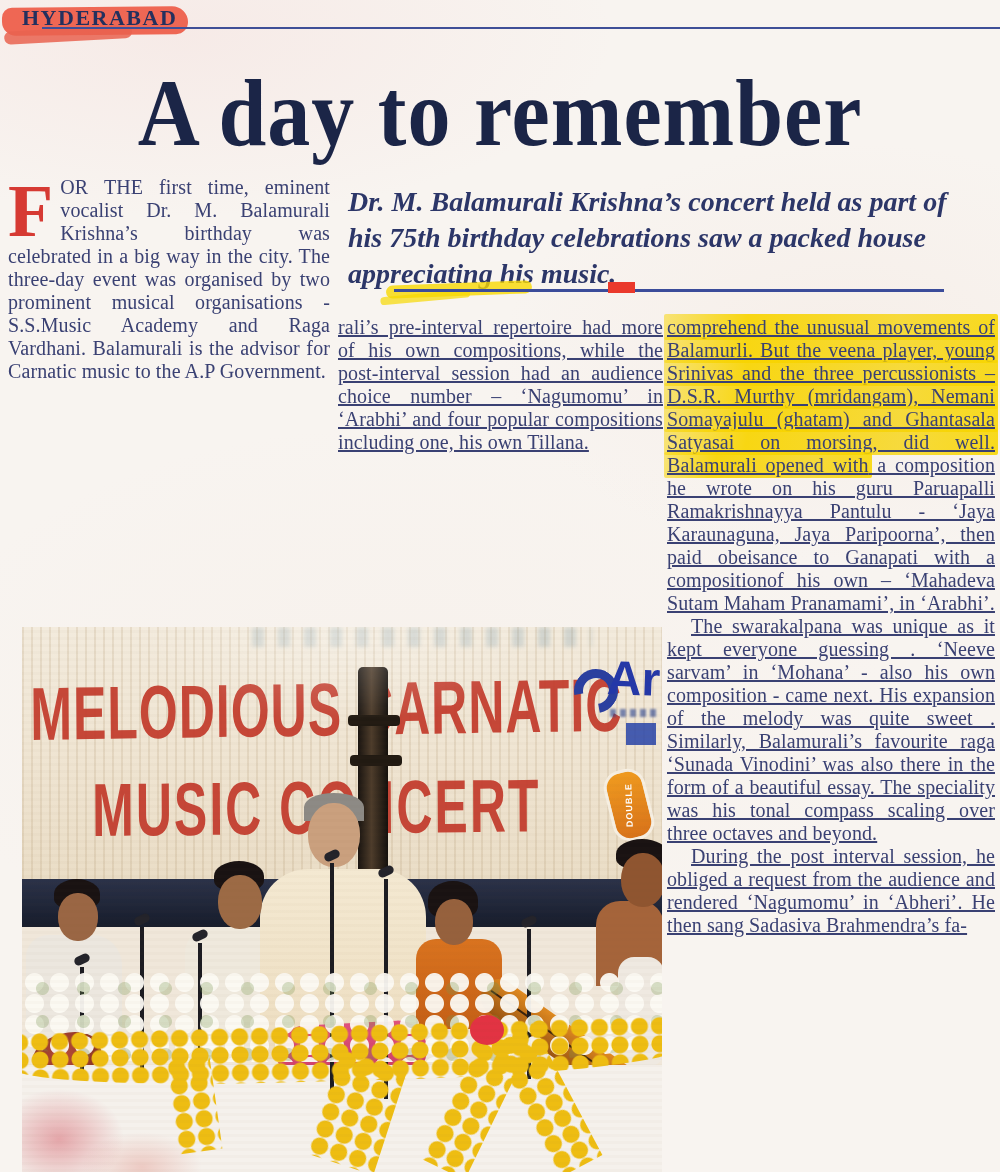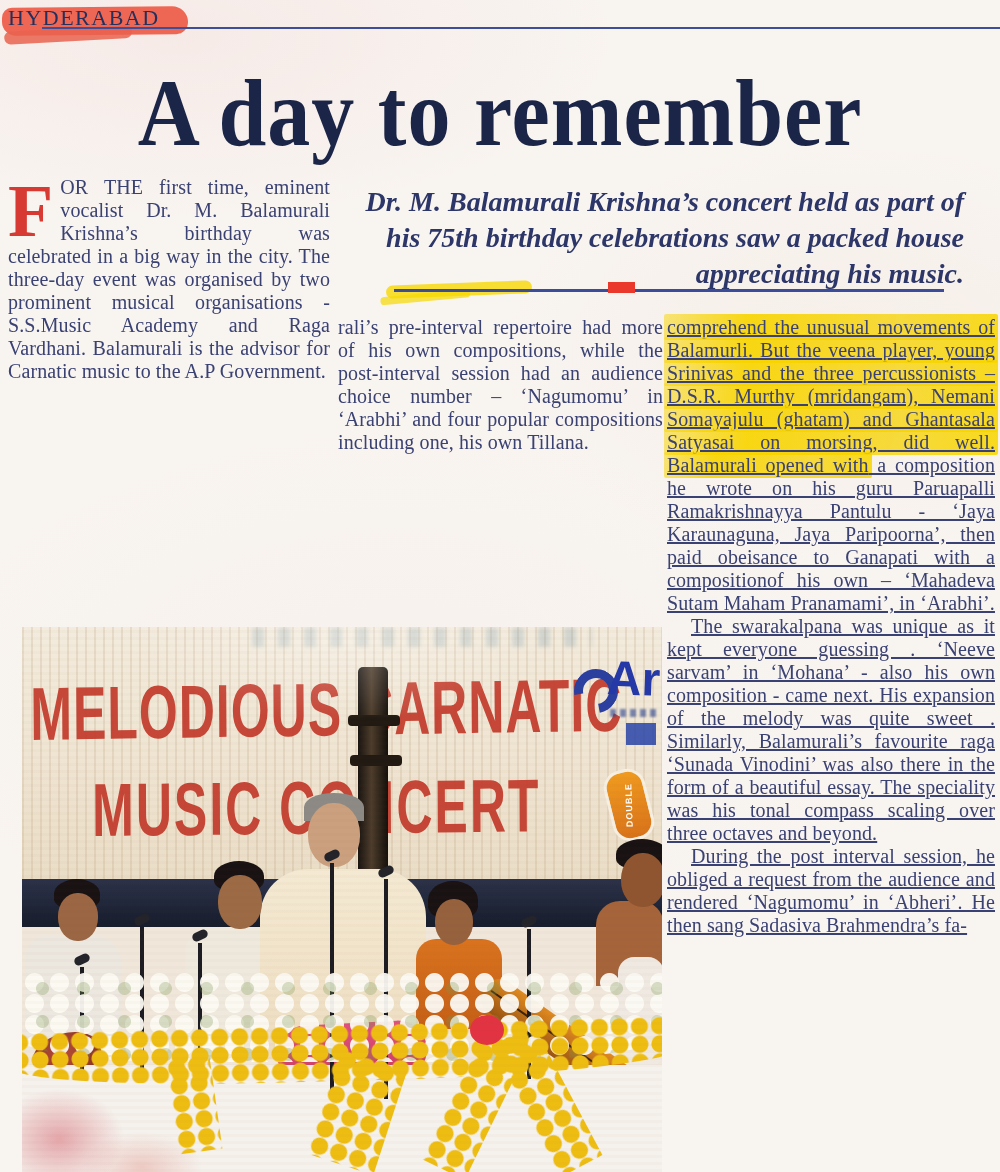--- a/index.html
+++ b/index.html
@@ -11,44 +11,44 @@
           radial-gradient(500px 300px at 85% 30%, rgba(235,205,190,.14), rgba(0,0,0,0) 70%),
           radial-gradient(700px 400px at 40% 60%, rgba(240,220,205,.12), rgba(0,0,0,0) 70%),
           #f8f4f0;}
   .abs{position:absolute;}
 
   
   .section-marker{left:2px;top:7px;width:186px;height:28px;background:#ee5540;opacity:.88;
                   border-radius:10px 16px 12px 14px;transform:rotate(-.6deg);}
   .section-marker::after{content:"";position:absolute;left:2px;top:21px;width:128px;height:13px;
                   background:#e8503b;opacity:.85;border-radius:8px;transform:rotate(-2.5deg);}
-  .section-label{left:8px;top:5px;font-size:22px;font-weight:normal;letter-spacing:1.5px;
+  .section-label{left:22px;top:5px;font-size:22px;font-weight:bold;letter-spacing:1.5px;
                  color:#23305e;z-index:3;text-align:center;}
   .top-rule{left:42px;top:27px;width:958px;height:2px;background:#3f4f97;z-index:2;}
 
   
   .headline{left:0;top:58px;width:1000px;text-align:center;font-size:86px;font-weight:bold;
             color:#1b2547;letter-spacing:1px;transform:scaleY(1.1);transform-origin:top;margin:0;}
 
   
   .standfirst{left:348px;top:184px;width:616px;font-size:28px;line-height:36px;font-weight:bold;
-              font-style:italic;text-align:right;color:#2c3668;}
+              font-style:italic;text-align:left;color:#2c3668;}
   .stand-rule{left:394px;top:289px;width:550px;height:3px;background:#3b4c9a;z-index:2;}
   .stand-yellow{left:386px;top:283px;width:146px;height:13px;background:rgba(247,216,2,.8);
                 border-radius:7px;transform:rotate(-2.2deg);z-index:1;}
   .stand-yellow::after{content:"";position:absolute;left:-6px;top:9px;width:90px;height:8px;
                 background:rgba(247,216,2,.7);border-radius:6px;transform:rotate(-3deg);}
   .stand-red{left:608px;top:282px;width:27px;height:11px;background:#ea392c;z-index:3;}
 
   
   .col{font-size:20px;line-height:23px;color:#3a4173;text-align:justify;letter-spacing:.1px;}
   .col p{margin:0;}
   .col p.ind{text-indent:24px;}
   #col1{left:8px;top:176px;width:322px;}
-  #col2{left:338px;top:316px;width:325px;}
+  #col2{left:338px;top:316px;width:325px;text-decoration:underline;}
   #col3{left:667px;top:316px;width:328px;text-decoration:underline;}
   .dropcap{float:left;font-size:74px;line-height:60px;font-weight:bold;color:#d63a33;
            margin:5px 7px 0 0;}
   .hl{background:linear-gradient(100deg, rgba(248,212,0,.5), rgba(248,212,0,.92) 25%,
         rgba(246,210,0,.75) 70%, rgba(248,214,0,.88));
       -webkit-box-decoration-break:clone;box-decoration-break:clone;
       padding:2px 3px;margin:0 -3px;border-radius:2px;}
 
   
   #photo{left:22px;top:627px;width:640px;height:545px;overflow:hidden;background:#f0e7da;}

